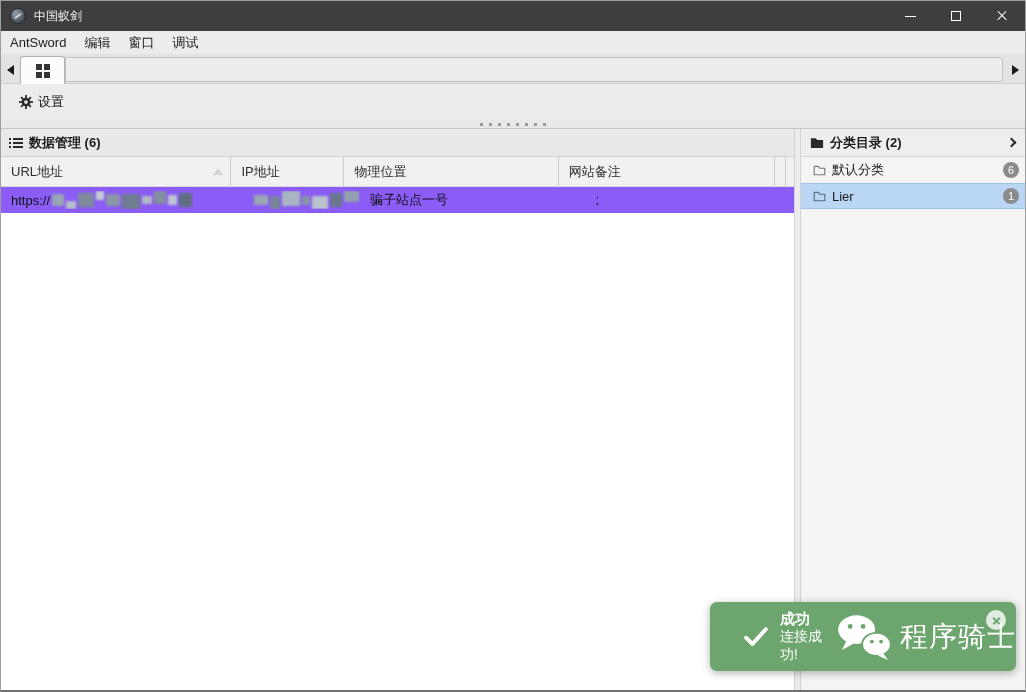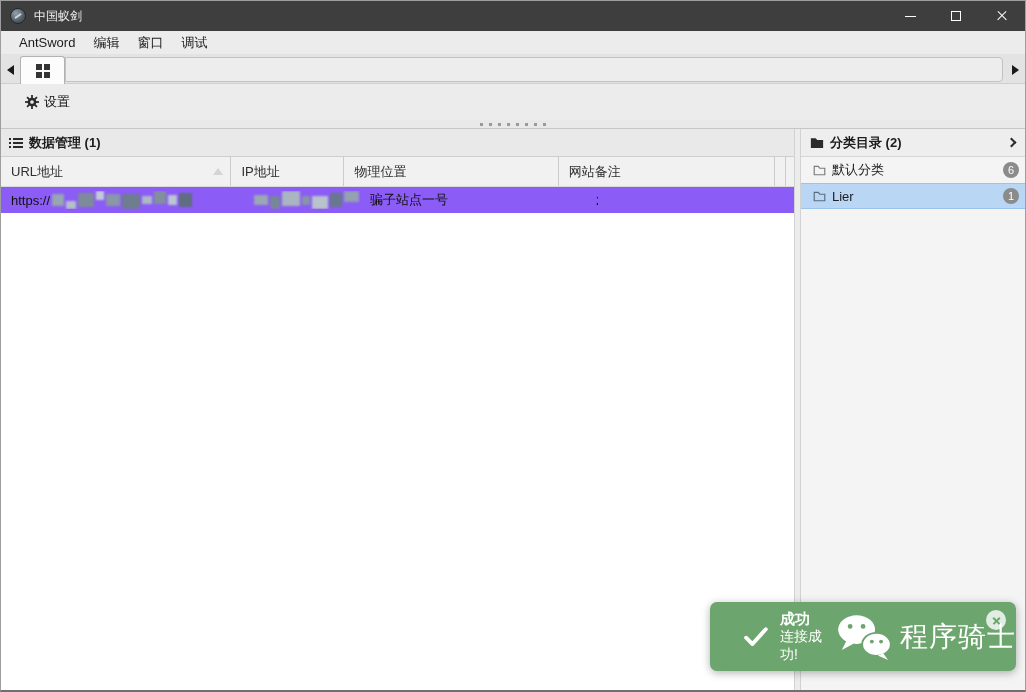--- a/index.html
+++ b/index.html
@@ -19,39 +19,39 @@
   .win-btn { width:46px; height:30px; display:flex; align-items:center; justify-content:center; }
   .glyph-min { width:11px; height:1px; background:#fff; }
   .glyph-max { width:10px; height:10px; border:1px solid #fff; }
   .glyph-close { position:relative; width:12px; height:12px; }
   .glyph-close::before, .glyph-close::after { content:""; position:absolute; left:0; top:5px;
       width:12px; height:1.4px; background:#fff; }
   .glyph-close::before { transform:rotate(45deg); }
   .glyph-close::after  { transform:rotate(-45deg); }
 
   
-  .menubar { height:23px; background:#ececec; display:flex; align-items:center; padding-left:9px; }
+  .menubar { height:23px; background:#ececec; display:flex; align-items:center; padding-left:0; }
   .menu-item { font-size:13px; color:#1b1b1b; padding:2px 9px; }
 
   
   .tabstrip { height:30px; background:#e3e3e3; position:relative; border-bottom:1px solid #cfcfcf; }
   .tab-arrow-left { position:absolute; left:6px; top:11px; width:0; height:0;
       border-top:5px solid transparent; border-bottom:5px solid transparent; border-right:7px solid #1a1a1a; }
   .tab-arrow-right { position:absolute; right:6px; top:11px; width:0; height:0;
       border-top:5px solid transparent; border-bottom:5px solid transparent; border-left:7px solid #1a1a1a; }
   .tab-empty { position:absolute; left:64px; right:22px; top:3px; height:25px;
       background:#ededed; border:1px solid #c2c2c2; border-radius:0 4px 4px 0; }
   .tab-active { position:absolute; left:19px; top:2px; width:45px; height:28px;
       background:#fcfcfc; border:1px solid #b2b2b2; border-bottom:none; border-radius:3px 3px 0 0;
       display:flex; align-items:center; justify-content:center; }
   .grid-icon { display:grid; grid-template-columns:6px 6px; grid-template-rows:6px 6px; gap:2px; }
   .grid-icon i { background:#343434; }
 
   
-  .toolbar { height:36px; background:#ececec; display:flex; align-items:center; padding-left:24px; }
+  .toolbar { height:36px; background:#ececec; display:flex; align-items:center; padding-left:18px; }
   .tool-btn { display:flex; align-items:center; gap:5px; font-size:13px; color:#111; }
 
   
   .hsplit { height:9px; background:#e9e9e9; border-bottom:1px solid #c6c6c6; position:relative; }
   .hsplit-dots { position:absolute; left:50%; top:3px; transform:translateX(-50%);
       display:flex; gap:6px; }
   .hsplit-dots i { width:3px; height:3px; background:#9a9a9a; }
 
   
   .main { display:flex; height:561px; }
@@ -206,21 +206,21 @@
         <svg width="14" height="12" viewBox="0 0 14 12">
           <g fill="#2b2b2b">
             <rect x="0" y="1" width="2" height="2"></rect>
               <rect x="4" y="1" width="10" height="2"></rect>
             <rect x="0" y="5" width="2" height="2"></rect>
               <rect x="4" y="5" width="10" height="2"></rect>
             <rect x="0" y="9" width="2" height="2"></rect>
               <rect x="4" y="9" width="10" height="2"></rect>
           </g>
         </svg>
-        <span>数据管理 (1)</span>
+        <span>数据管理 (6)</span>
       </div>
 
       <div class="thead">
         <div class="th c1">
           <span>URL地址</span>
           <span class="sort-tri"></span>
         </div>
         <div class="th c2">
             <span>IP地址</span>
           </div>

